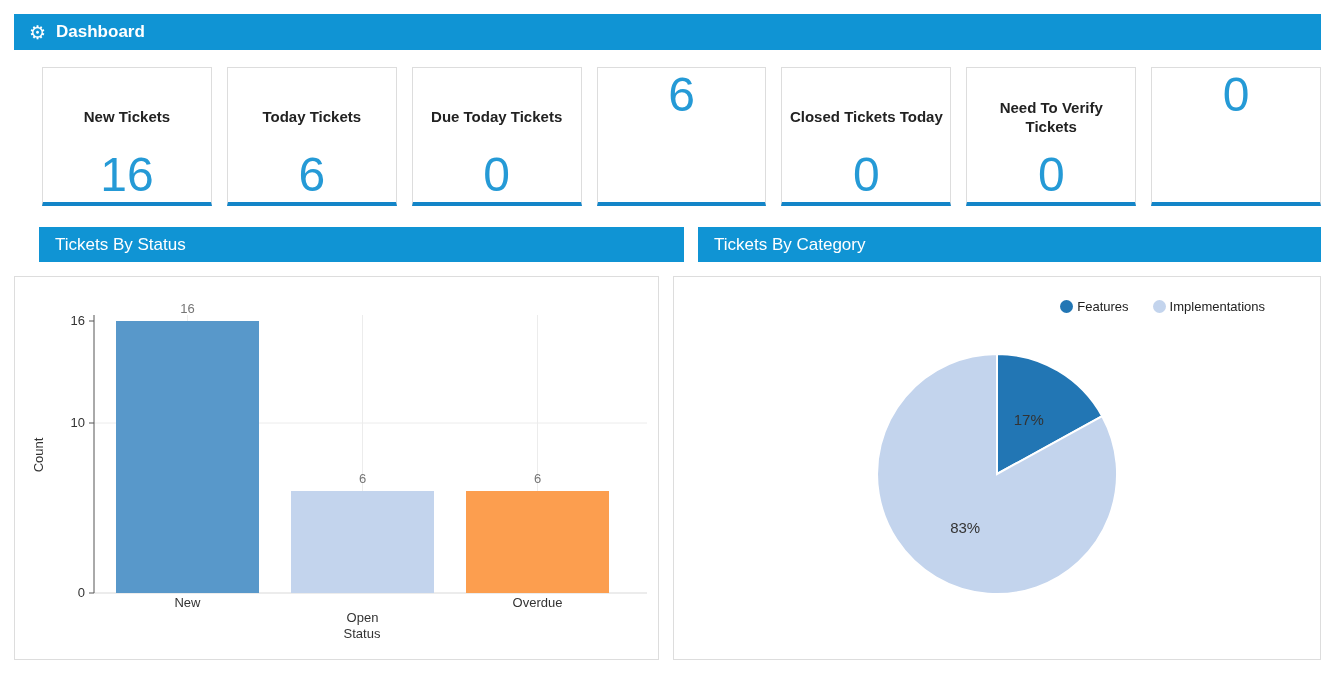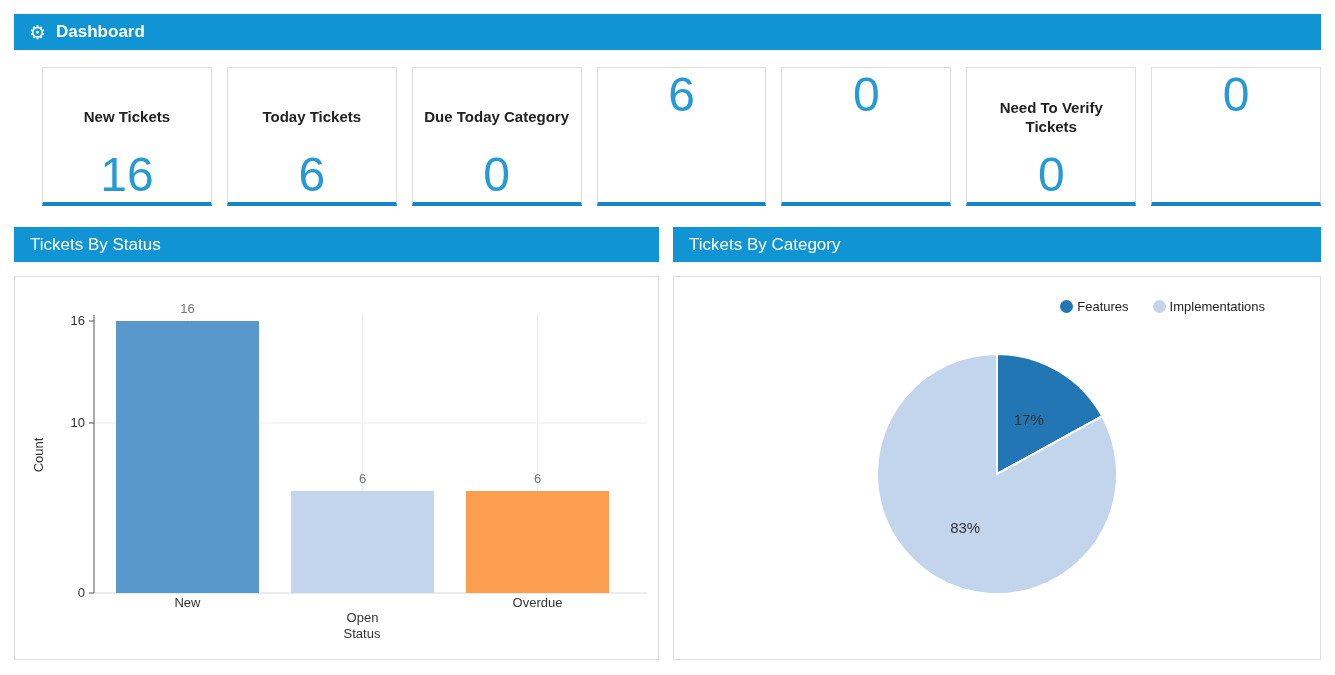--- a/index.html
+++ b/index.html
@@ -9,21 +9,21 @@
   .topbar{background:#1094D4;height:36px;display:flex;align-items:center;gap:10px;padding:0 15px;box-sizing:border-box;}
   .topbar .gear{color:#fff;font-size:19px;line-height:1;}
   .topbar .title{color:#fff;font-size:17px;font-weight:bold;}
 
   .cards{display:flex;gap:15px;margin-top:17px;padding-left:28px;}
   .card{flex:1;background:#fff;border:1px solid #ddd;border-bottom:4px solid #1385C8;height:139px;box-sizing:border-box;display:flex;flex-direction:column;cursor:pointer;}
   .card-title{height:62px;display:flex;align-items:center;justify-content:center;text-align:center;font-weight:bold;font-size:15px;color:#222;padding:18px 6px 0 6px;line-height:1.3;}
   .card-value{text-align:center;font-size:48px;color:#259AD6;line-height:1.05;margin-top:2px;}
 
   .panel-row{display:flex;gap:14px;}
-  .panel-headers{margin-top:21px;}
+  .panel-headers{margin-top:21px;margin-left:25px;}
   .panel-bodies{margin-top:14px;}
   .col-left{flex:0 0 645px;}
   .col-right{flex:1;}
   .ph{background:#1094D4;color:#fff;font-size:17px;height:35px;line-height:35px;padding:0 16px;box-sizing:border-box;}
   .panel-body{border:1px solid #ddd;background:#fff;height:384px;box-sizing:border-box;position:relative;overflow:hidden;}
 
   .tick-lbl{font-size:13px;fill:#333;}
   .val-lbl{font-size:13px;fill:#757575;}
   .cat-lbl{font-size:13px;fill:#333;}
   .axis-lbl{font-size:13px;fill:#333;}
@@ -46,27 +46,28 @@
   <div class="cards">
     <div class="card">
       <div class="card-title">New Tickets</div>
       <div class="card-value">16</div>
     </div>
     <div class="card">
       <div class="card-title">Today Tickets</div>
       <div class="card-value">6</div>
     </div>
     <div class="card">
-      <div class="card-title">Due Today Category</div>
+      <div class="card-title">Due Today Tickets</div>
       <div class="card-value">0</div>
     </div>
     <div class="card">
       <div class="card-value">6</div>
     </div>
     <div class="card">
+      <div class="card-title">Closed Tickets Today</div>
       <div class="card-value">0</div>
     </div>
     <div class="card">
       <div class="card-title">Need To Verify Tickets</div>
       <div class="card-value">0</div>
     </div>
     <div class="card">
       <div class="card-value">0</div>
     </div>
   </div>

